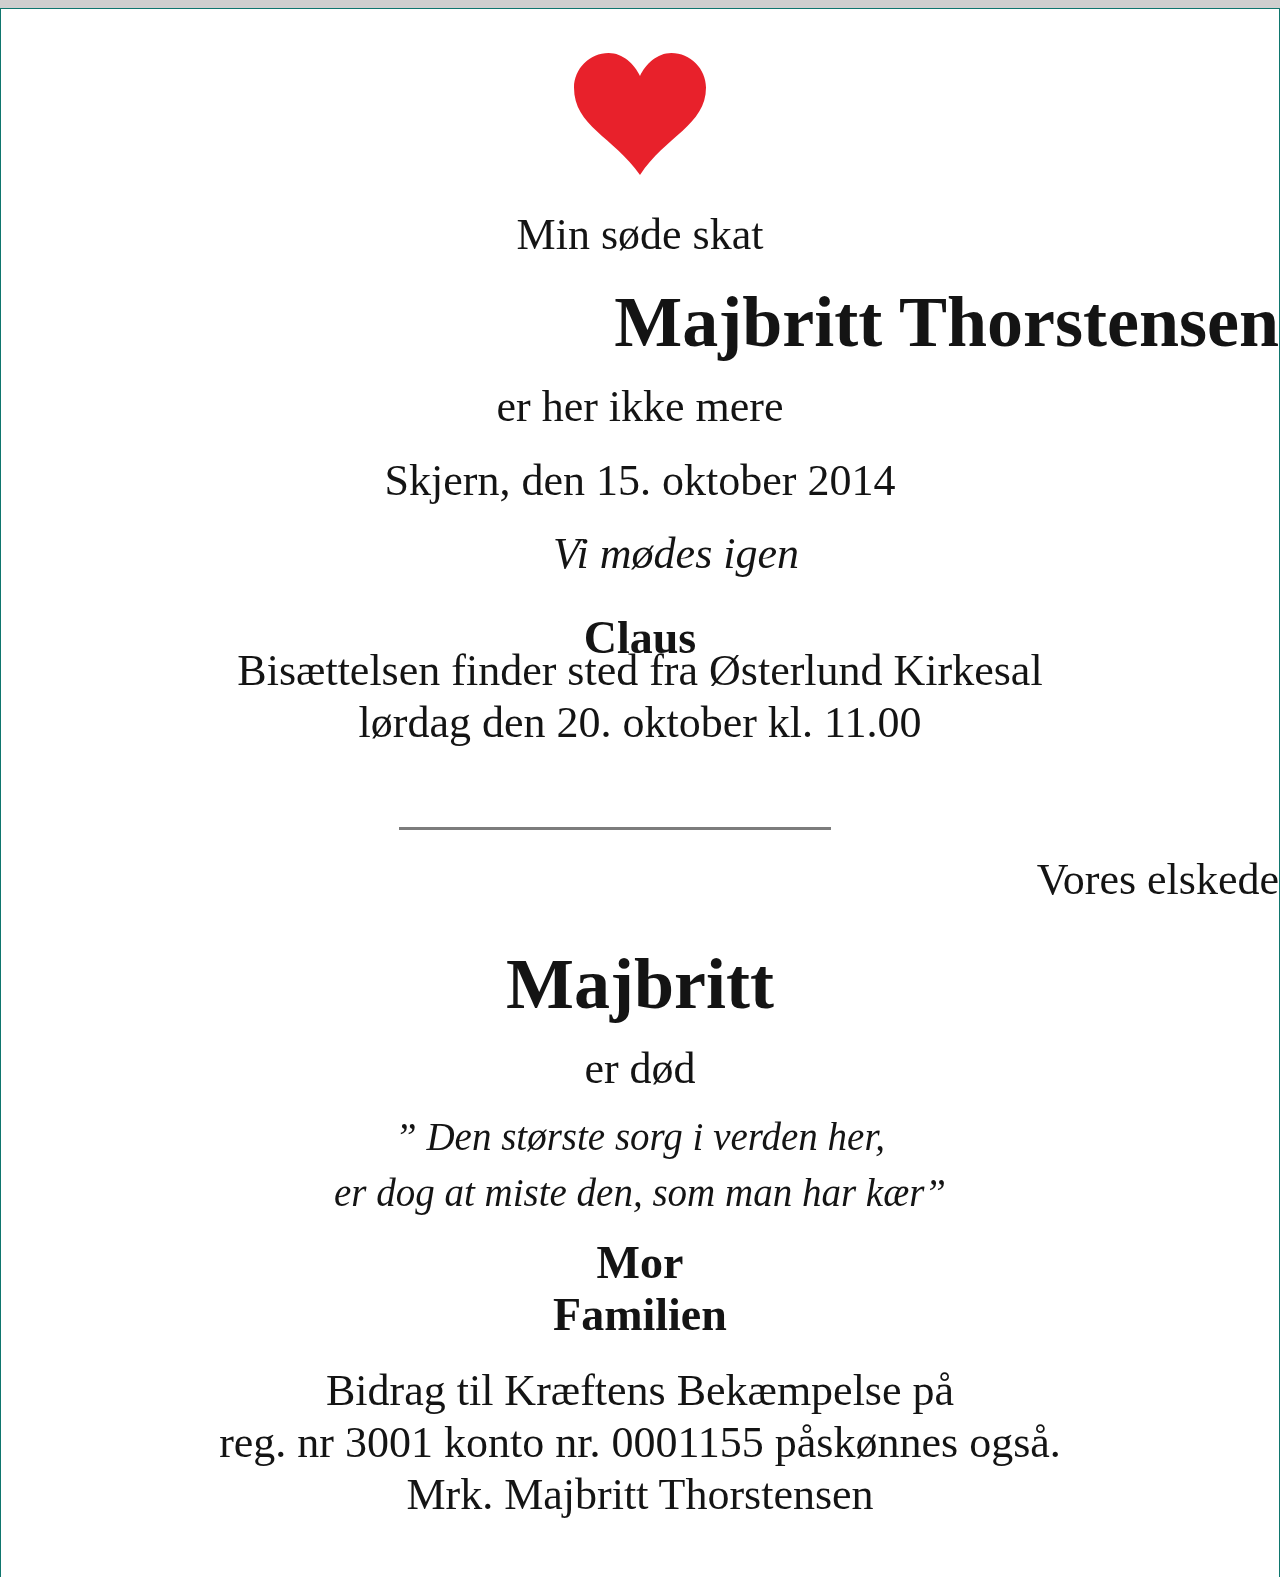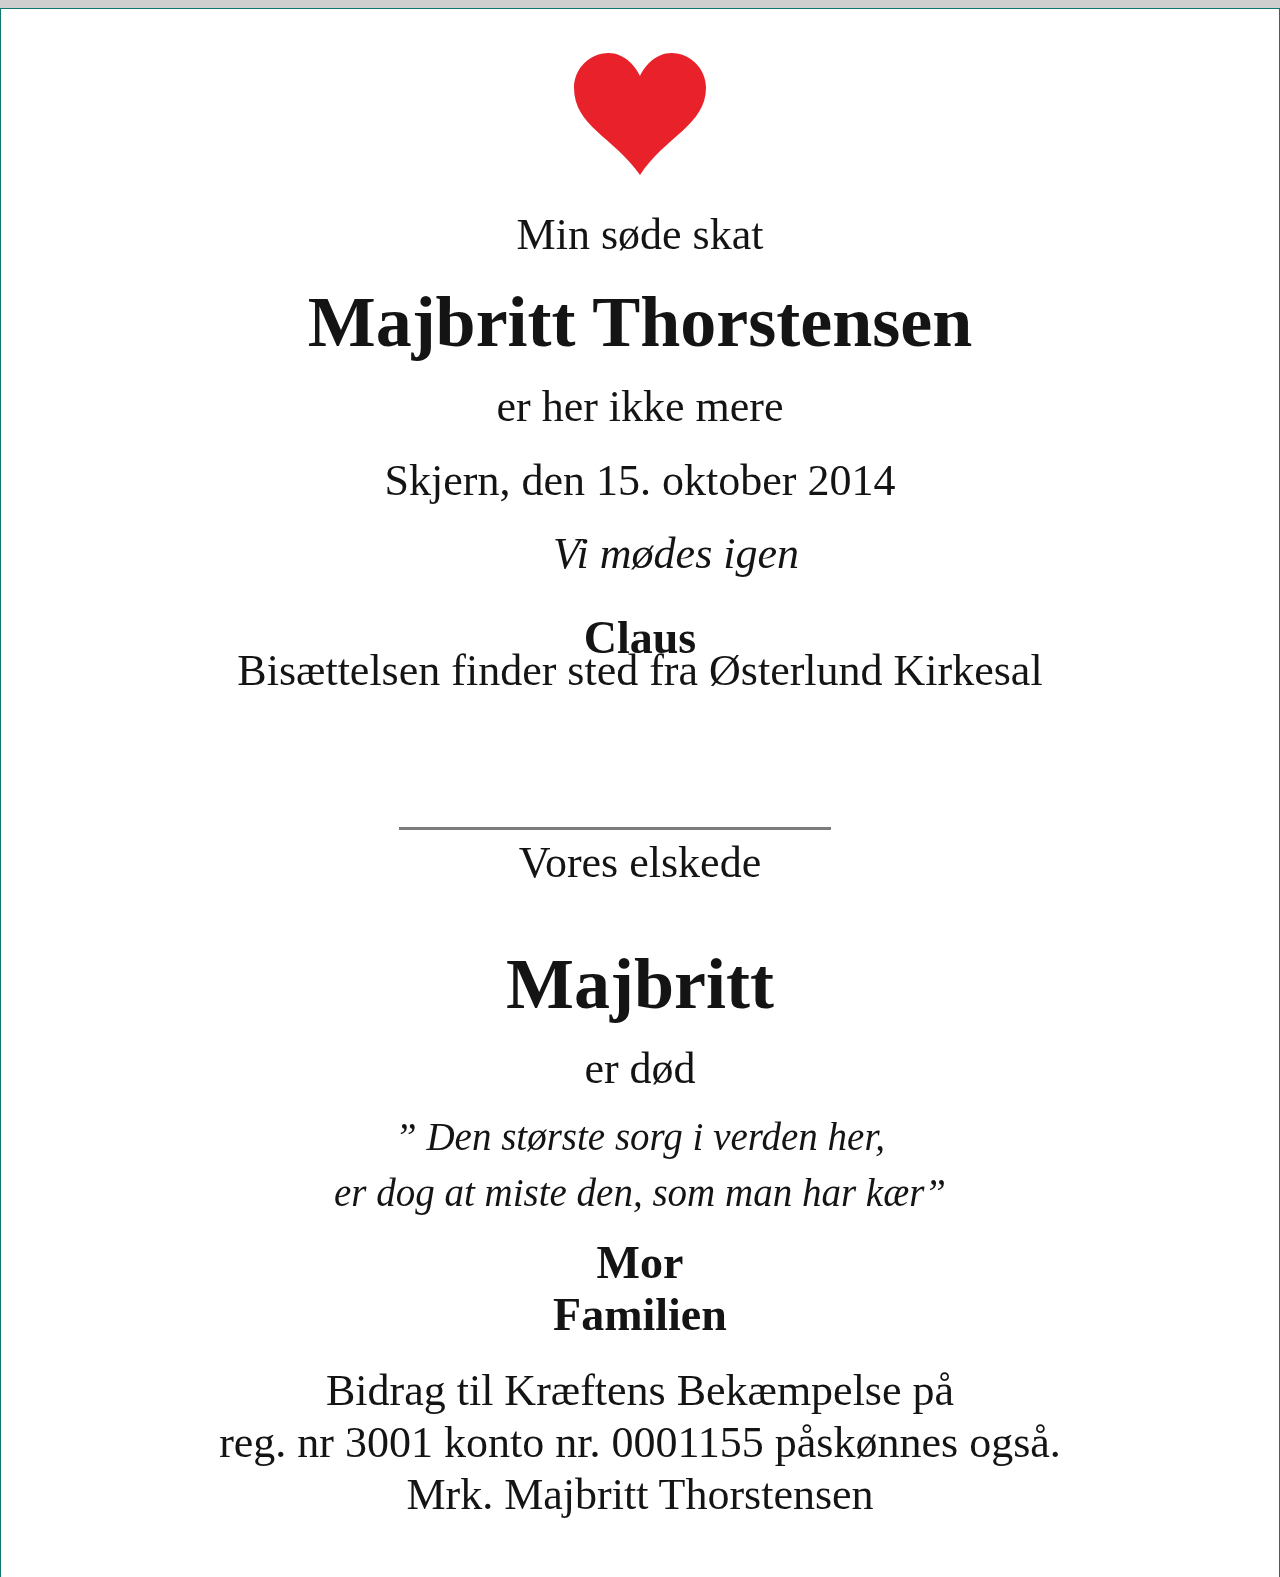--- a/index.html
+++ b/index.html
@@ -36,37 +36,37 @@
     position: absolute;
     top: 44px;
     left: 50%;
     transform: translateX(-50%);
     width: 132px;
     height: 122px;
   }
   .heart-wrap svg { display: block; width: 100%; height: 100%; }
 
   .pos-preamble1   { top: 200px; }
-  .pos-name1       { top: 272px; }
+  .pos-name1       { top: 272px; text-align: right; }
   .pos-statement1  { top: 372px; }
   .pos-placedate   { top: 446px; }
   .pos-farewell    { top: 519px; padding-left: 36px; }
   .pos-signature1  { top: 603px; }
   .pos-ceremony    { top: 636px; }
 
   .divider {
     position: absolute;
     top: 818px;
     left: 398px;
     width: 432px;
     height: 0;
     border-top: 3px solid #7c7c7c;
   }
 
-  .pos-preamble2   { top: 828px; }
+  .pos-preamble2   { top: 845px; text-align: right; }
   .pos-name2       { top: 934px; }
   .pos-statement2  { top: 1034px; text-align: center; }
   .pos-quote       { top: 1100px; }
   .pos-signatures2 { top: 1228px; }
   .pos-donation    { top: 1356px; }
 </style>
 </head>
 <body>
 
 <div class="page">
@@ -84,20 +84,21 @@
   <div class="line t-body pos-statement1">er her ikke mere</div>
 
   <div class="line t-body pos-placedate">Skjern, den 15. oktober 2014</div>
 
   <div class="line t-italic pos-farewell">Vi mødes igen</div>
 
   <div class="line t-bold pos-signature1">Claus</div>
 
   <div class="line pos-ceremony">
     <div class="t-body">Bisættelsen finder sted fra Østerlund Kirkesal</div>
+    <div class="t-body">lørdag den 20. oktober kl. 11.00</div>
   </div>
 
   <div class="divider"></div>
 
   <div class="line t-body pos-preamble2">Vores elskede</div>
 
   <div class="line t-name pos-name2">Majbritt</div>
 
   <div class="line t-body pos-statement2">er død</div>
 

